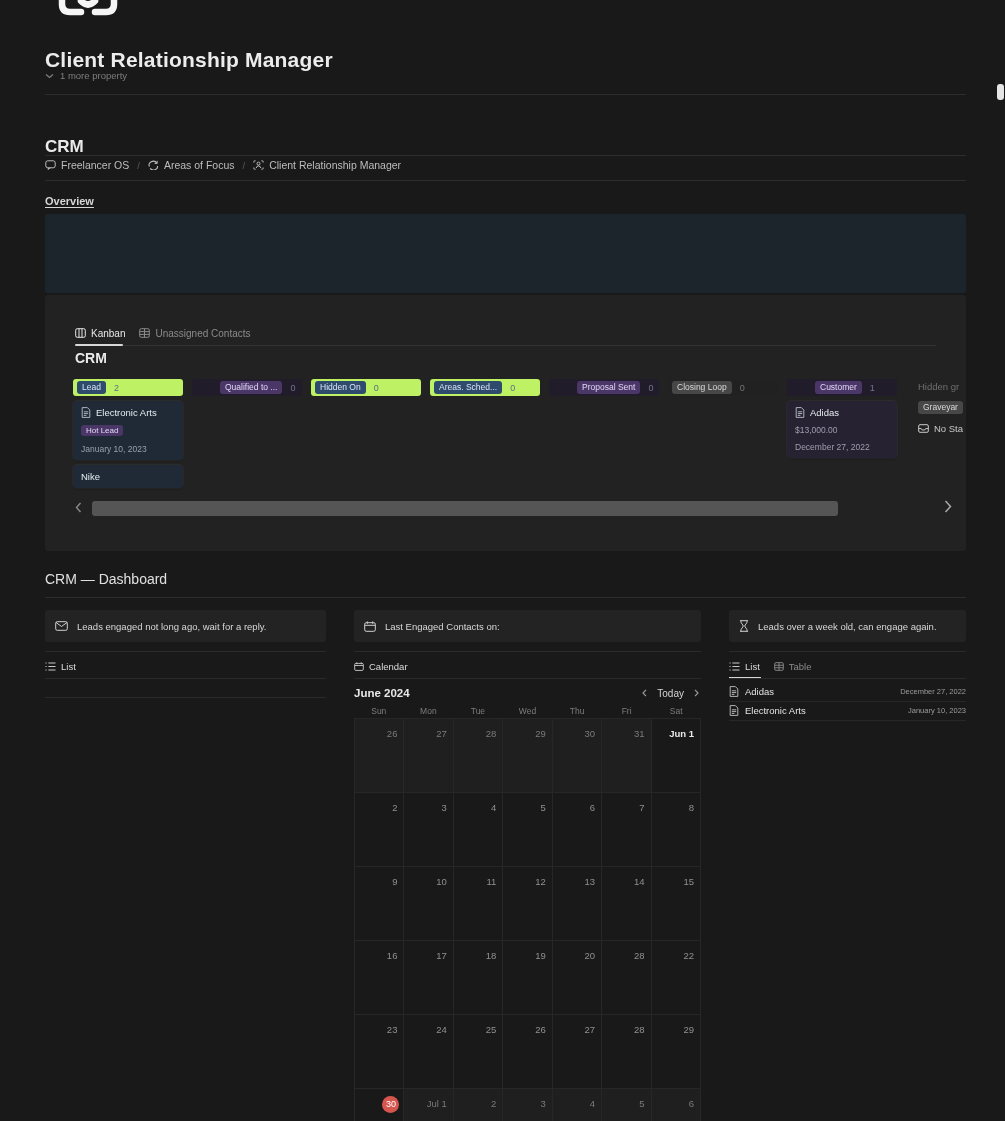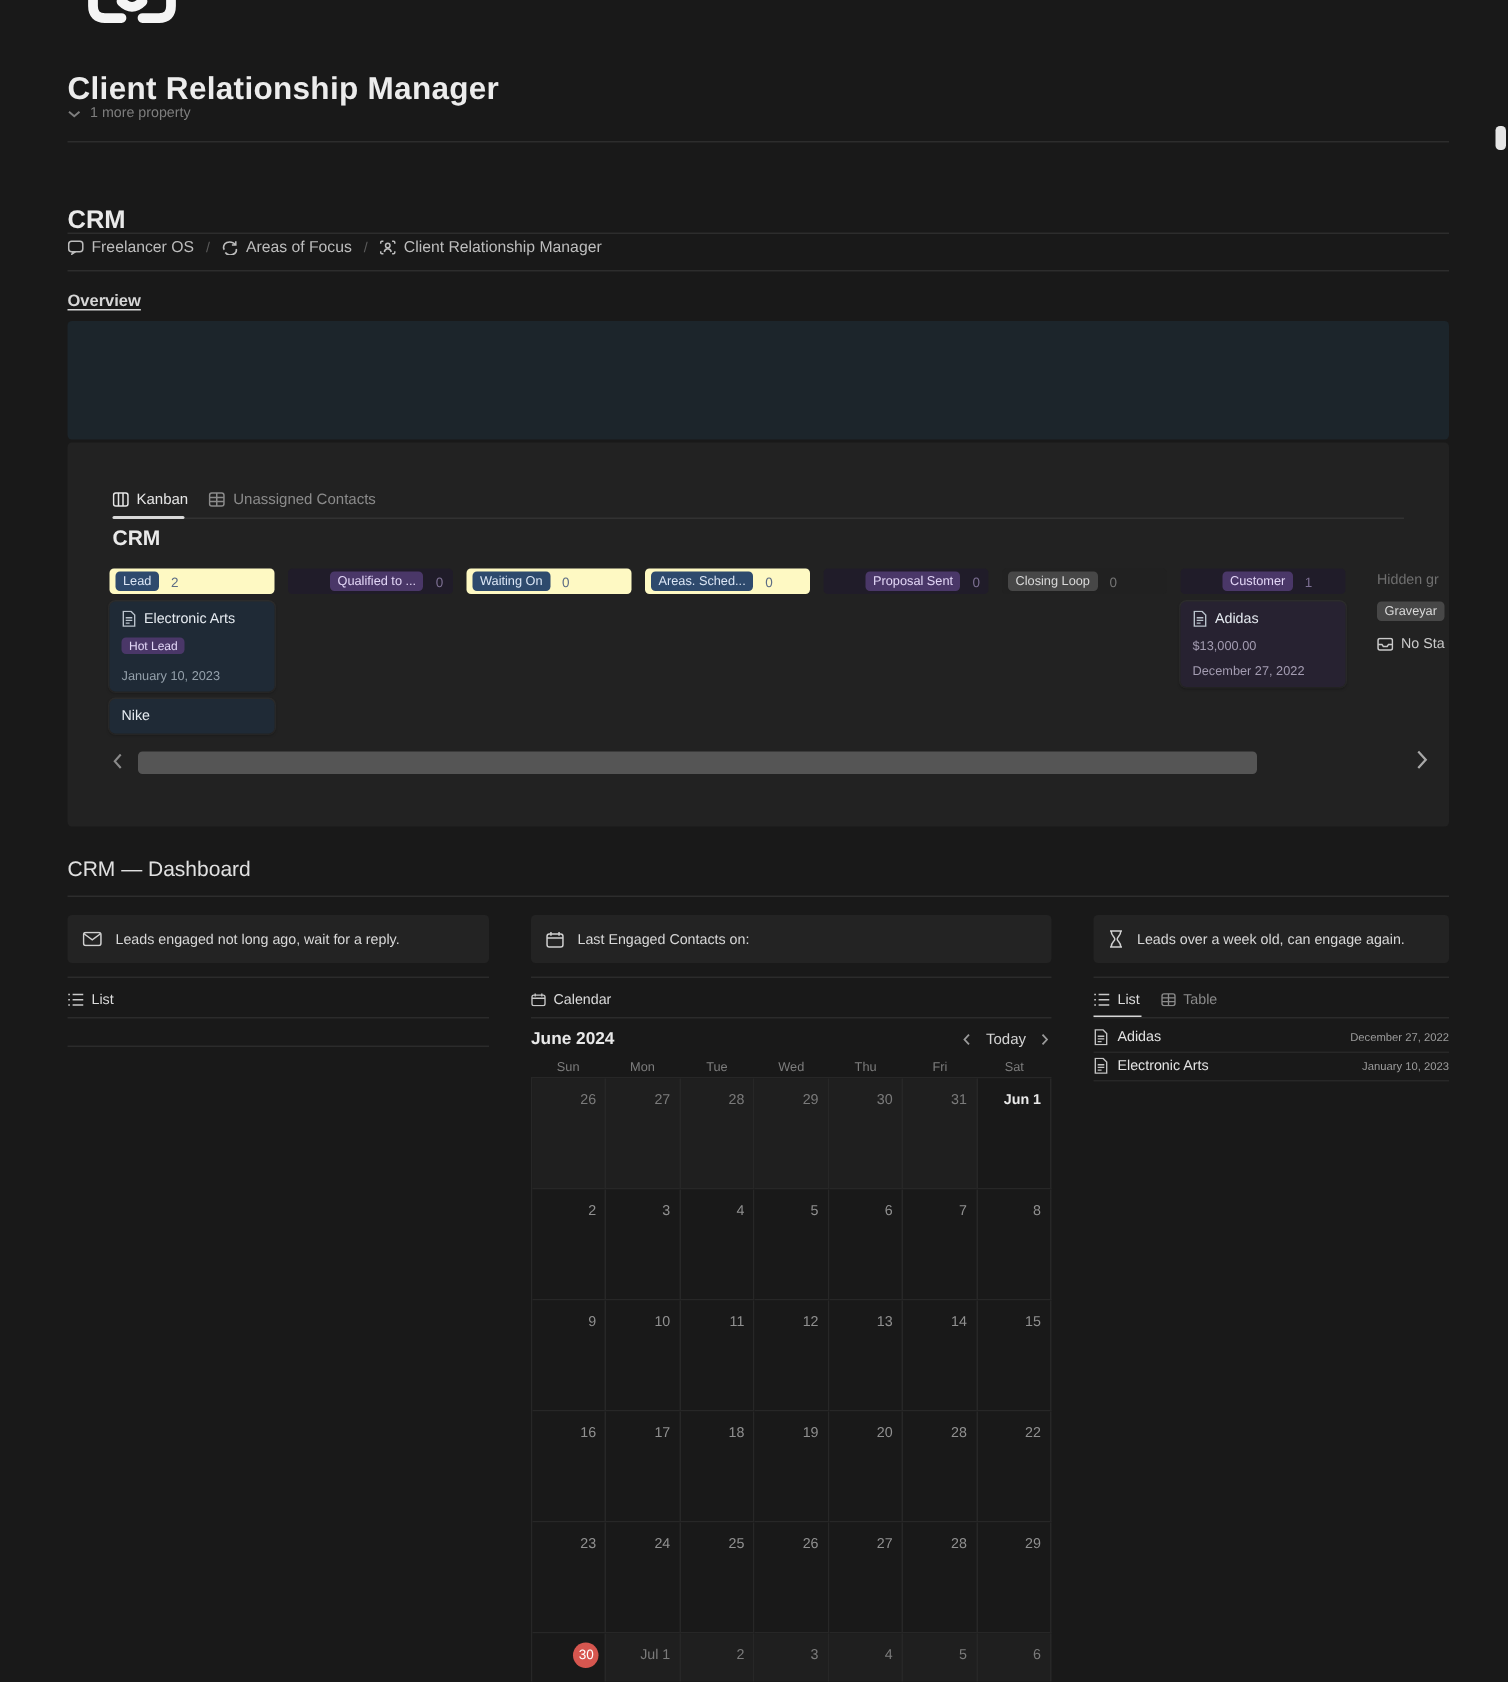--- a/index.html
+++ b/index.html
@@ -33,21 +33,21 @@
   .board-tabs{position:absolute;left:30px;top:28px;display:flex;gap:14px;height:20px;align-items:center;}
   .btab{display:flex;align-items:center;gap:5px;font-size:10px;color:#8b8b8b;text-align:center;}
   .btab.active{color:#e6e6e6;}
   .tabs-line{position:absolute;left:30px;right:30px;top:50px;height:1px;background:#323232;}
   .tab-underline{position:absolute;left:30px;top:48.5px;width:48px;height:2px;background:#d8d8d8;border-radius:1px;}
   .board-title{position:absolute;left:30px;top:55px;margin:0;font-size:14px;font-weight:700;color:#eaeaea;}
 
   .kcols{position:absolute;left:28px;top:84px;display:flex;gap:9px;width:1200px;}
   .kcol{width:110px;flex:none;}
   .kcol-head{height:17px;border-radius:3px;display:flex;align-items:center;gap:8px;padding:0 4px;box-sizing:border-box;}
-  .kcol-head.blue{background:#fef9c3;}
+  .kcol-head.blue{background:#bef264;}
   .kcol-head.purple{background:#201c29;}
   .kcol-head.gray{background:#212121;}
   .kbadge{font-size:8.5px;line-height:11px;padding:1px 5px;border-radius:3px;white-space:nowrap;}
   .kbadge.blue{background:#2e4a6d;color:#dbe6f5;}
   .kbadge.purple{background:#4a3768;color:#e2d6f6;margin-left:24px;}
   .kbadge.gray{background:#474747;color:#dadada;}
   .kcount.blue{color:#5d6d85;font-size:9px;}
   .kcount.purple{color:#7c6f92;font-size:9px;}
   .kcount.gray{color:#757575;font-size:9px;}
   .kcol-body{margin-top:5px;display:flex;flex-direction:column;gap:5px;}
@@ -229,21 +229,21 @@
       </div>
       <div class="kcol">
         <div class="kcol-head purple">
           <span class="kbadge purple">Qualified to ...</span>
           <span class="kcount purple">0</span>
         </div>
         <div class="kcol-body"></div>
       </div>
       <div class="kcol">
         <div class="kcol-head blue">
-          <span class="kbadge blue">Waiting On</span>
+          <span class="kbadge blue">Hidden On</span>
           <span class="kcount blue">0</span>
         </div>
         <div class="kcol-body"></div>
       </div>
       <div class="kcol">
         <div class="kcol-head blue">
           <span class="kbadge blue">Areas. Sched...</span>
           <span class="kcount blue">0</span>
         </div>
         <div class="kcol-body"></div>

